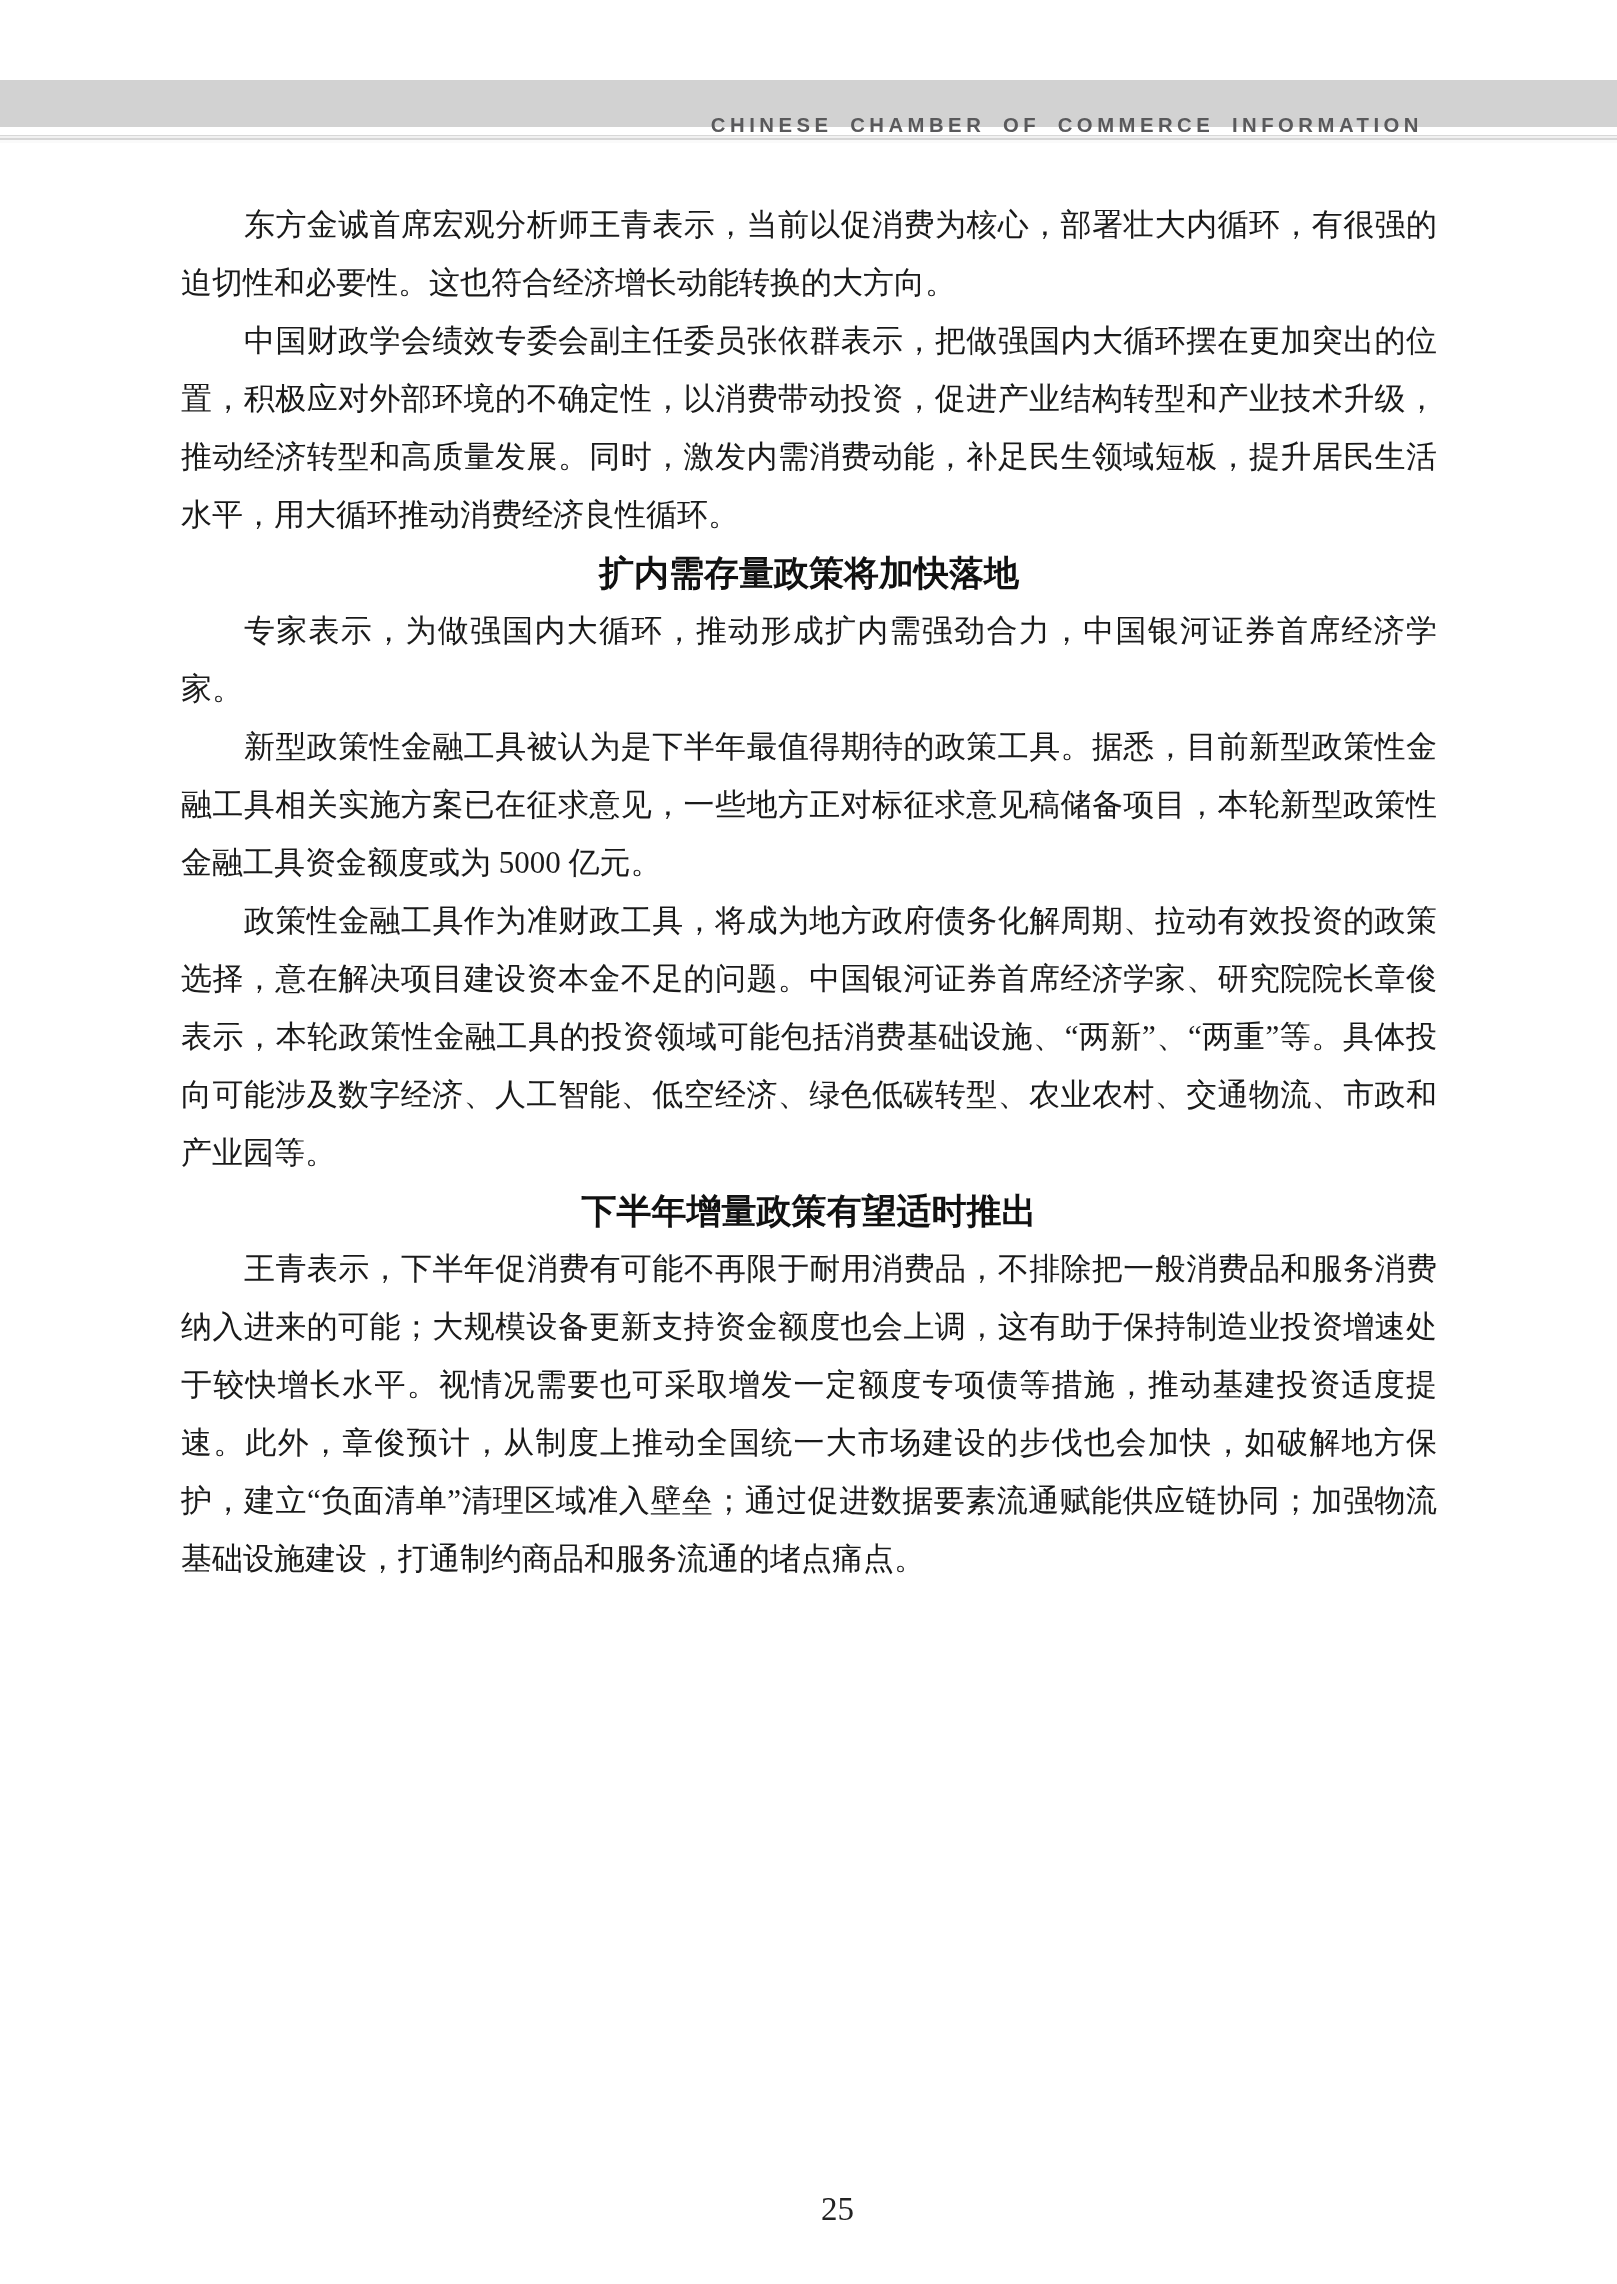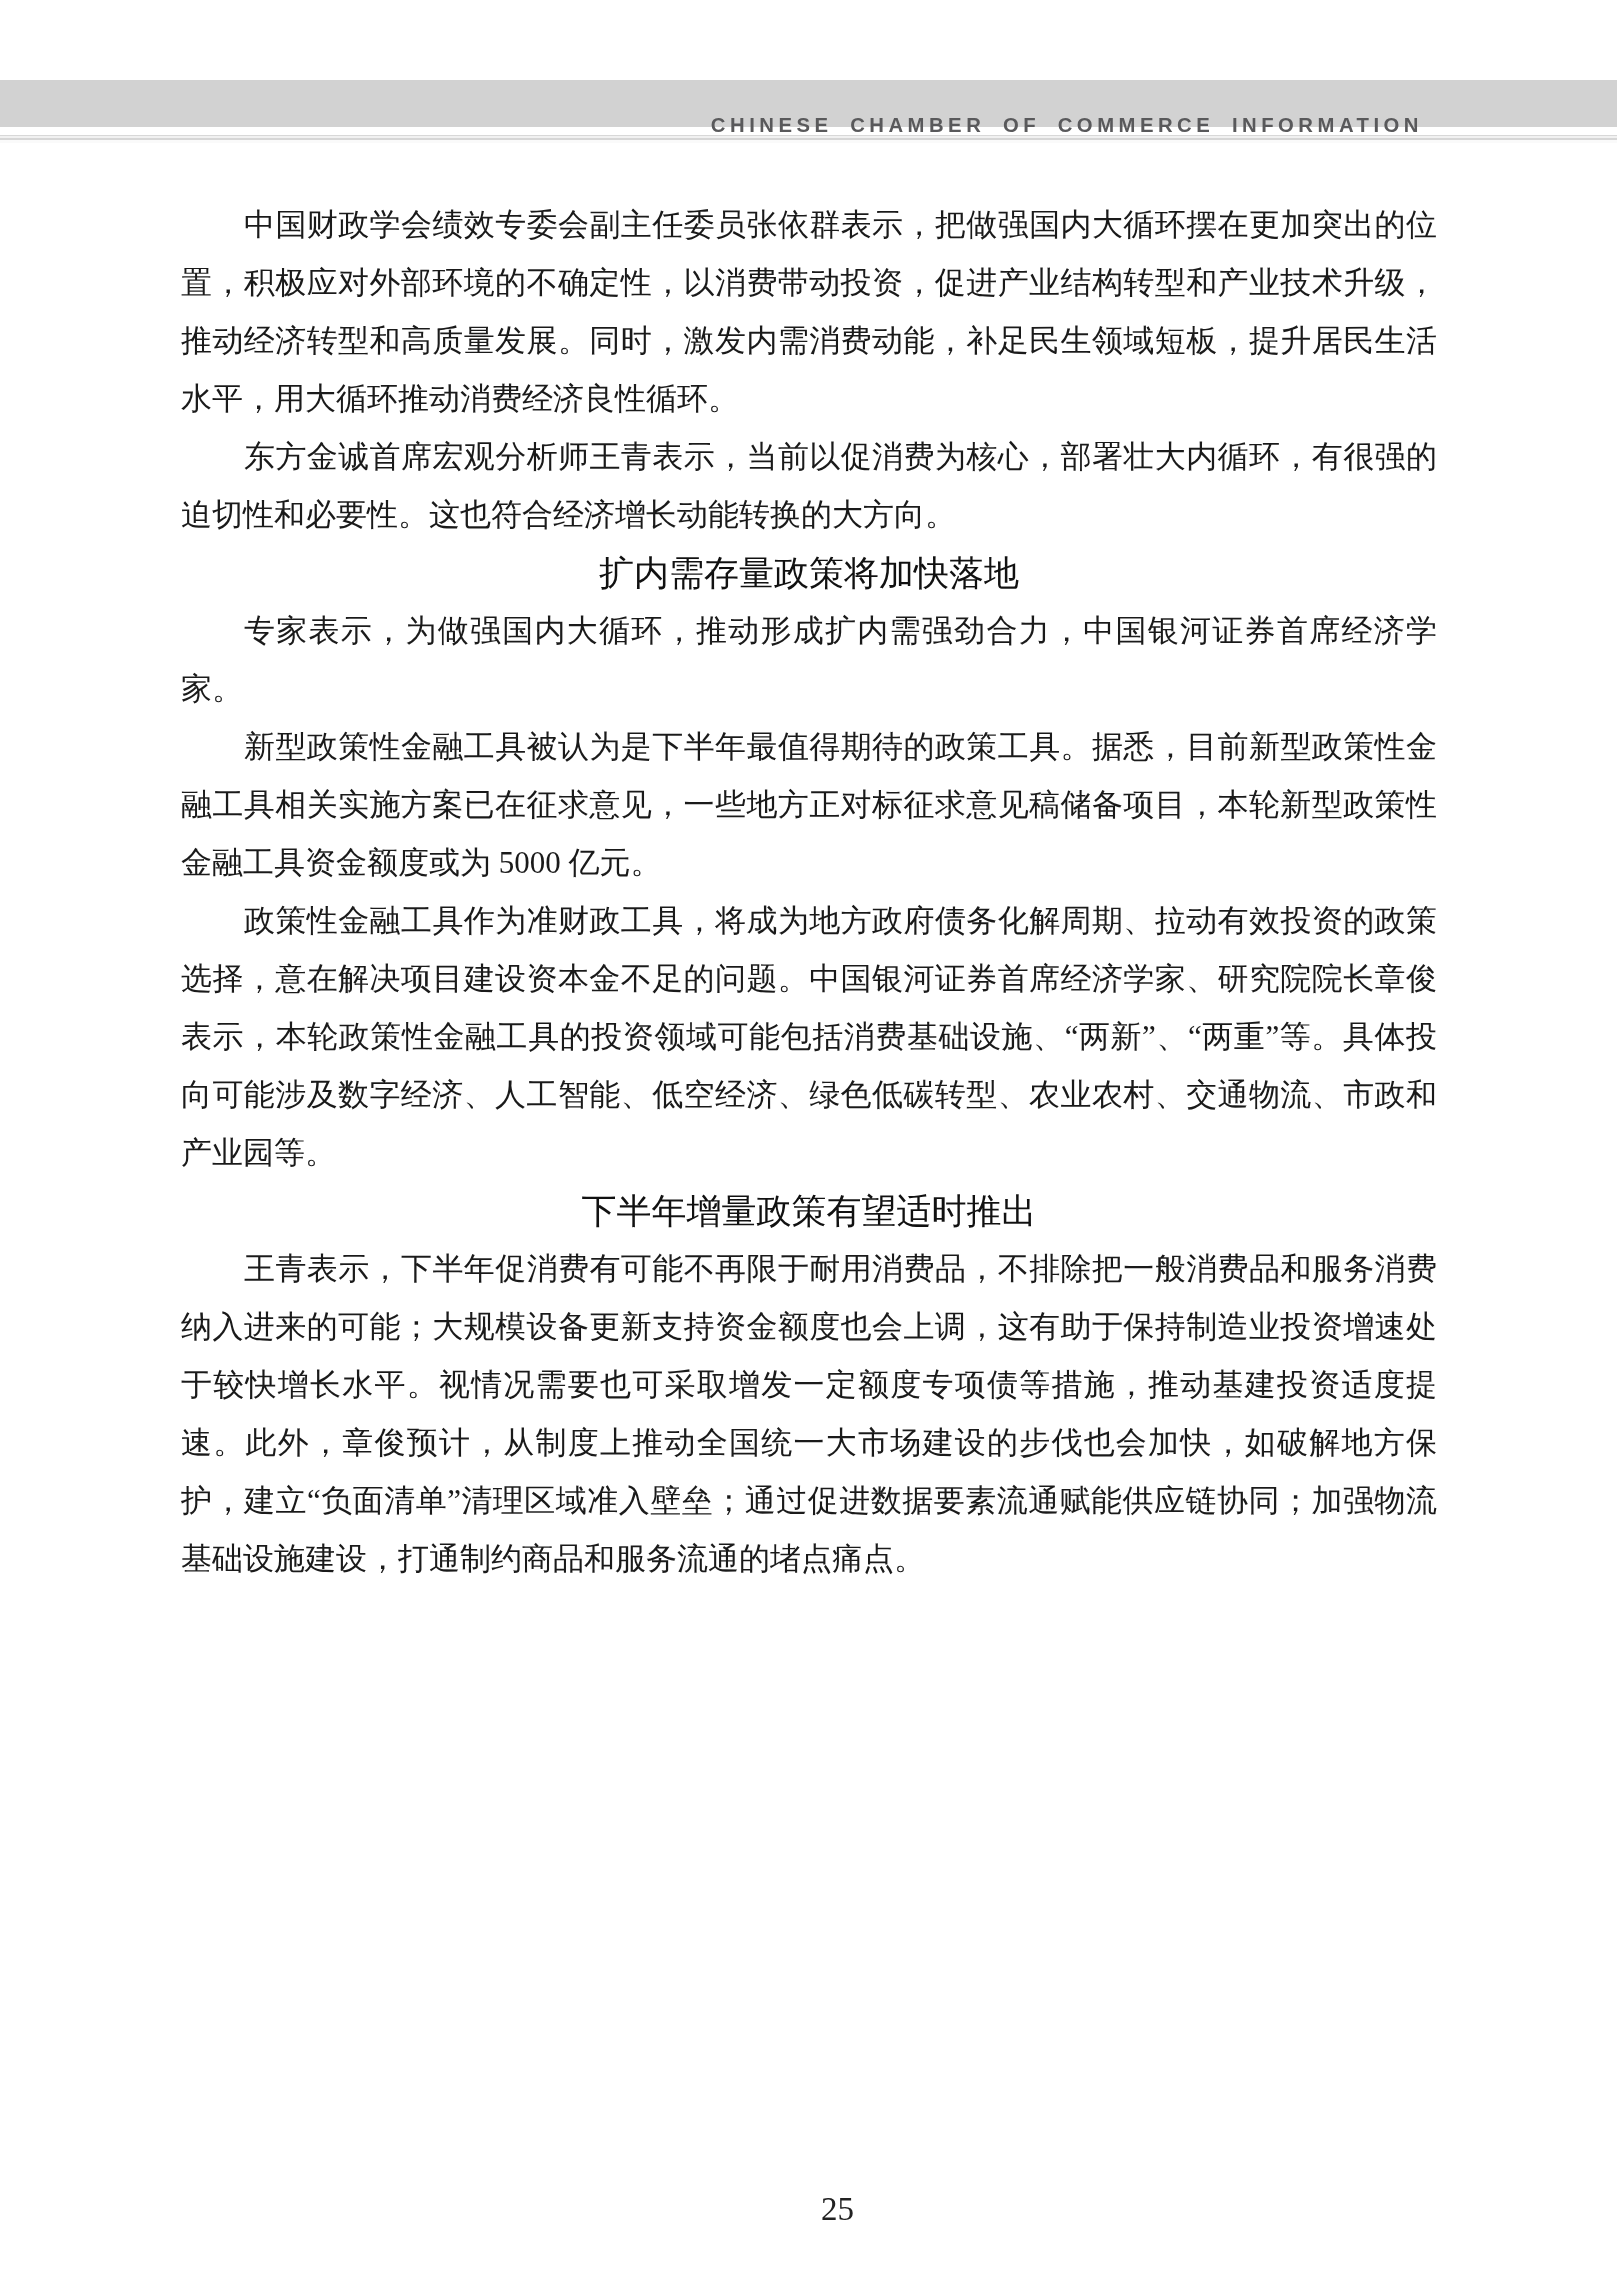--- a/index.html
+++ b/index.html
@@ -54,21 +54,21 @@
     width: 1256px;
     font-size: 31px;
     line-height: 58px;
     text-align: justify;
   }
   .content p { margin: 0; }
   .para { text-indent: 63px; }
   .section-heading {
     margin: 0;
     font-family: "DejaVu Sans", "Liberation Sans", sans-serif;
-    font-weight: normal;
+    font-weight: bold;
     font-size: 35px;
     line-height: 58px;
     text-align: center;
     text-indent: 0;
     color: #111111;
   }
   .source-line {
     text-align: right;
     text-indent: 0;
   }
@@ -89,22 +89,22 @@
 <body>
 
 <div class="page">
 
   <div class="header-band">
     <span class="banner-text">CHINESE CHAMBER OF COMMERCE INFORMATION</span>
   </div>
   <div class="header-strip"></div>
 
   <div class="content">
+    <p class="para">东方金诚首席宏观分析师王青表示，当前以促消费为核心，部署壮大内循环，有很强的迫切性和必要性。这也符合经济增长动能转换的大方向。</p>
     <p class="para">中国财政学会绩效专委会副主任委员张依群表示，把做强国内大循环摆在更加突出的位置，积极应对外部环境的不确定性，以消费带动投资，促进产业结构转型和产业技术升级，推动经济转型和高质量发展。同时，激发内需消费动能，补足民生领域短板，提升居民生活水平，用大循环推动消费经济良性循环。</p>
-    <p class="para">东方金诚首席宏观分析师王青表示，当前以促消费为核心，部署壮大内循环，有很强的迫切性和必要性。这也符合经济增长动能转换的大方向。</p>
     <p class="section-heading">扩内需存量政策将加快落地</p>
     <p class="para">专家表示，为做强国内大循环，推动形成扩内需强劲合力，中国银河证券首席经济学家。</p>
     <p class="para">新型政策性金融工具被认为是下半年最值得期待的政策工具。据悉，目前新型政策性金融工具相关实施方案已在征求意见，一些地方正对标征求意见稿储备项目，本轮新型政策性金融工具资金额度或为 5000 亿元。</p>
     <p class="para">政策性金融工具作为准财政工具，将成为地方政府债务化解周期、拉动有效投资的政策选择，意在解决项目建设资本金不足的问题。中国银河证券首席经济学家、研究院院长章俊表示，本轮政策性金融工具的投资领域可能包括消费基础设施、“两新”、“两重”等。具体投向可能涉及数字经济、人工智能、低空经济、绿色低碳转型、农业农村、交通物流、市政和产业园等。</p>
     <p class="section-heading">下半年增量政策有望适时推出</p>
     <p class="para">王青表示，下半年促消费有可能不再限于耐用消费品，不排除把一般消费品和服务消费纳入进来的可能；大规模设备更新支持资金额度也会上调，这有助于保持制造业投资增速处于较快增长水平。视情况需要也可采取增发一定额度专项债等措施，推动基建投资适度提速。此外，章俊预计，从制度上推动全国统一大市场建设的步伐也会加快，如破解地方保护，建立“负面清单”清理区域准入壁垒；通过促进数据要素流通赋能供应链协同；加强物流基础设施建设，打通制约商品和服务流通的堵点痛点。</p>
   </div>
 
   <div class="page-number">25</div>
 

